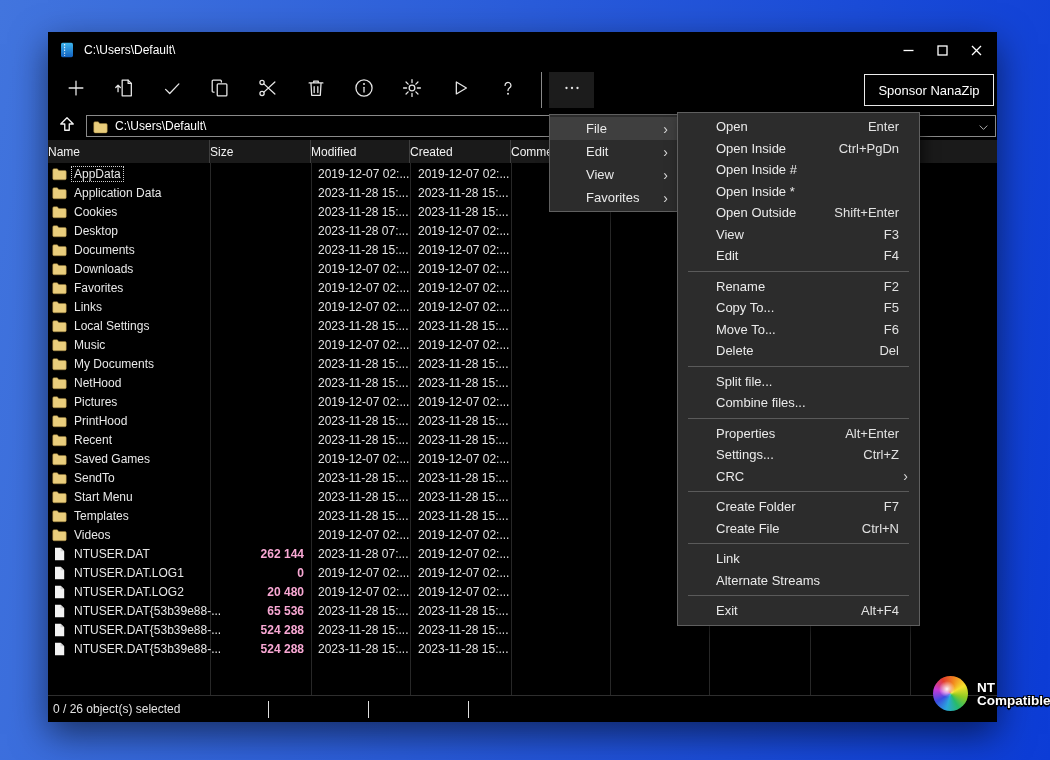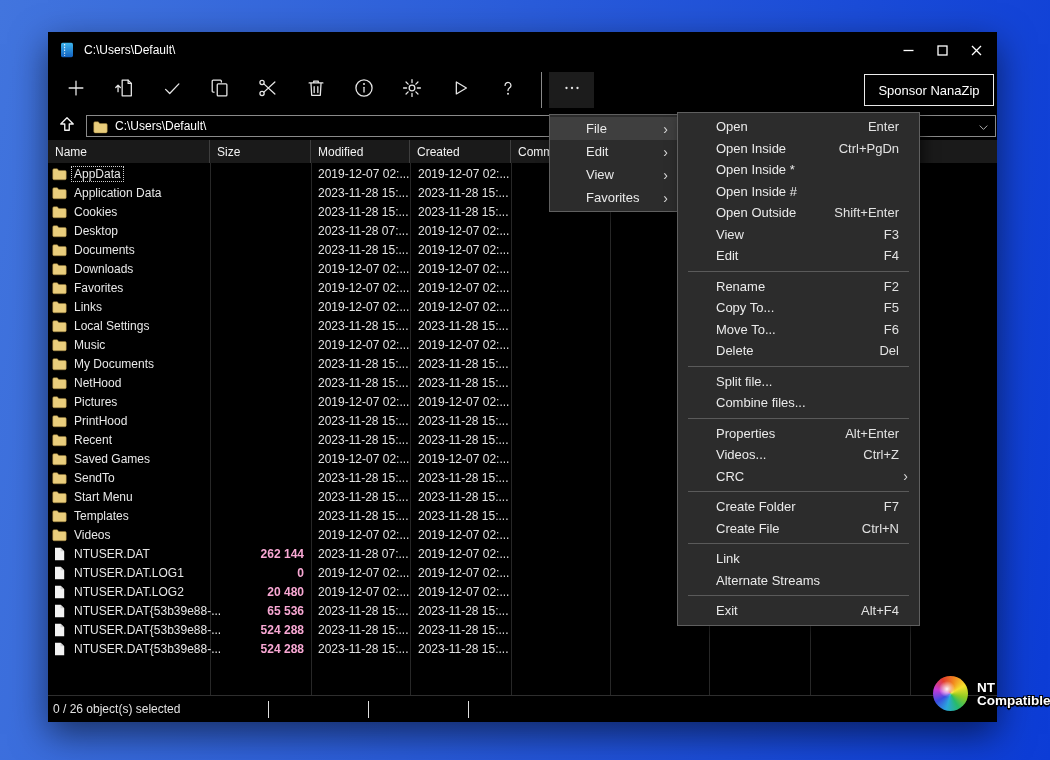--- a/index.html
+++ b/index.html
@@ -33,21 +33,21 @@
   .address-field{flex:1;height:22px;border:1px solid #8a8a8a;background:#000;display:flex;
     align-items:center;margin-right:1px;position:relative;box-sizing:border-box;}
   .address-field .folder-glyph{width:15px;height:13px;margin-left:6px;flex:none;}
   .address-text{color:#fff;font-size:12px;margin-left:7px;white-space:nowrap;}
   .combo-arrow{position:absolute;right:5px;top:4px;width:13px;height:13px;}
   .combo-arrow svg{width:13px;height:13px;stroke:#c9c9c9;fill:none;stroke-width:1.6;}
   
   .listview{position:absolute;left:0;top:108px;right:0;bottom:27px;overflow:hidden;}
   .header-row{height:23px;background:#1a1a1a;display:flex;position:relative;z-index:2;}
   .hcell{box-sizing:border-box;border-right:1px solid #3e3e3e;display:flex;align-items:center;
-    padding:0 7px;font-size:12px;color:#f2f2f2;flex:none;white-space:nowrap;overflow:hidden;}
+    padding:0 0;font-size:12px;color:#f2f2f2;flex:none;white-space:nowrap;overflow:hidden;}
   .hcell.right{}
   .hcell.fill{flex:1;border-right:none;}
   .gridline{position:absolute;top:23px;bottom:0;width:1px;background:#272727;z-index:0;}
   .rows{position:absolute;left:0;top:24px;right:0;z-index:1;}
   .row{height:19px;display:flex;align-items:center;font-size:12px;color:#e8e8e8;}
   .c-name{width:162px;flex:none;display:flex;align-items:center;padding-left:4px;box-sizing:border-box;white-space:nowrap;}
   .row-icon{width:15px;height:14px;margin-right:5px;flex:none;display:flex;align-items:center;}
   .row-icon svg{width:15px;height:14px;}
   .row-label{padding:0 2px;white-space:nowrap;}
   .row-label.focused{outline:1px dotted #cfcfcf;}
@@ -626,24 +626,24 @@
   <div class="menu" id="file-menu">
       <div class="menu-item">
         <span>Open</span>
         <span class="shortcut">Enter</span>
       </div>
       <div class="menu-item">
         <span>Open Inside</span>
         <span class="shortcut">Ctrl+PgDn</span>
       </div>
       <div class="menu-item">
+        <span>Open Inside #</span>
+      </div>
+      <div class="menu-item">
         <span>Open Inside *</span>
-      </div>
-      <div class="menu-item">
-        <span>Open Inside #</span>
       </div>
       <div class="menu-item">
         <span>Open Outside</span>
         <span class="shortcut">Shift+Enter</span>
       </div>
       <div class="menu-item">
         <span>View</span>
         <span class="shortcut">F3</span>
       </div>
       <div class="menu-item">
@@ -673,21 +673,21 @@
       </div>
       <div class="menu-item">
         <span>Combine files...</span>
       </div>
       <div class="menu-sep"></div>
       <div class="menu-item">
         <span>Properties</span>
         <span class="shortcut">Alt+Enter</span>
       </div>
       <div class="menu-item">
-        <span>Videos...</span>
+        <span>Settings...</span>
         <span class="shortcut">Ctrl+Z</span>
       </div>
       <div class="menu-item">
         <span>CRC</span>
         <span class="submenu-arrow">›</span>
       </div>
       <div class="menu-sep"></div>
       <div class="menu-item">
         <span>Create Folder</span>
         <span class="shortcut">F7</span>

